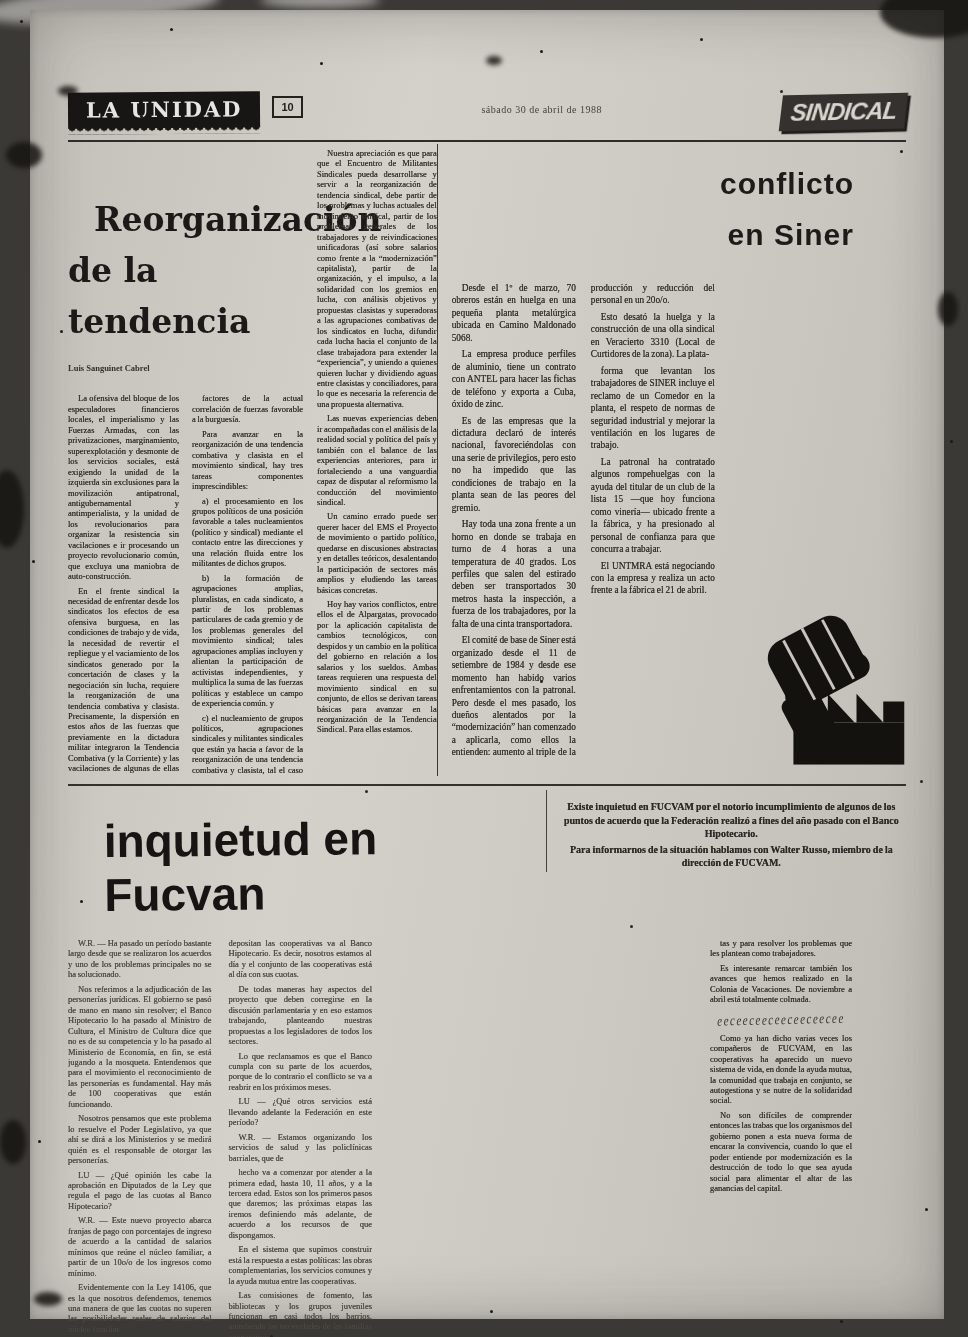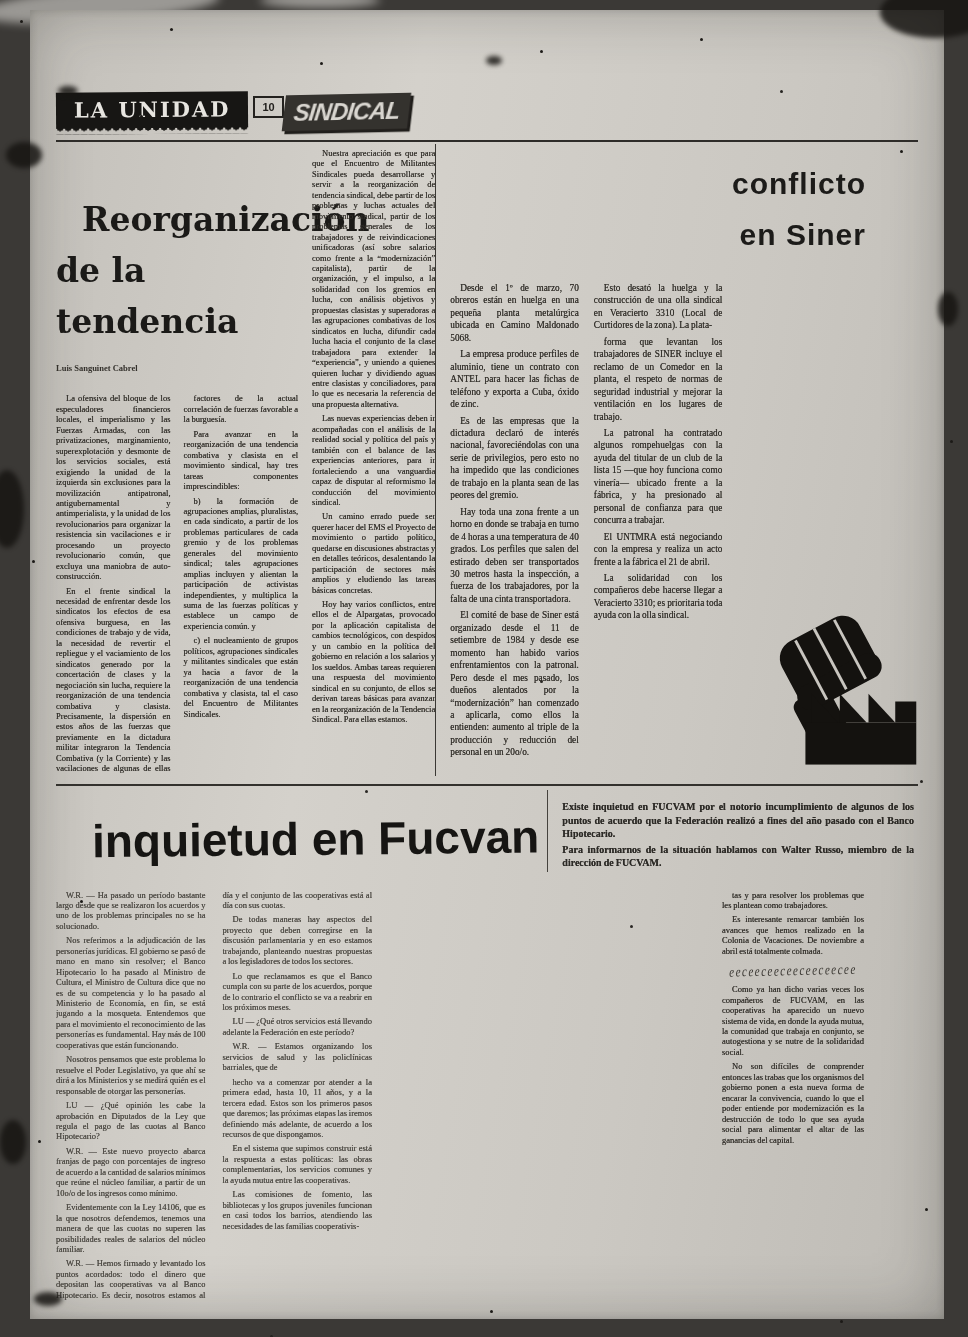--- a/index.html
+++ b/index.html
@@ -11,21 +11,21 @@
   .stage{position:absolute;inset:0;}
   
   .lid-streak{position:absolute;background:#e8e6e1;filter:blur(5px);opacity:.55;border-radius:50%;}
   .lid-streak.s1{left:-20px;top:-12px;width:240px;height:34px;transform:rotate(-4deg);}
   .lid-streak.s2{left:260px;top:-8px;width:120px;height:16px;}
   
   .paper{
     position:absolute;left:30px;right:24px;top:10px;bottom:18px;
     background:linear-gradient(100deg,#c3c0ba 0%,#d4d1cb 35%,#cbc8c2 68%,#bebbb5 100%);
     box-shadow:inset 0 0 60px rgba(30,28,25,.28), inset 0 0 8px rgba(30,28,25,.2);
-    padding:0 26px;box-sizing:border-box;
+    padding:0 38px;box-sizing:border-box;
   }
   
   .blotch{position:absolute;background:#171512;border-radius:50%;filter:blur(2.5px);opacity:.85;}
   .speck{position:absolute;width:3px;height:3px;border-radius:50%;background:#1c1a17;
     box-shadow:120px 95px #1c1a17,300px 42px #1c1a17,520px 30px #1c1a17,760px 70px #262420,
     880px 130px #1c1a17,40px 310px #1c1a17,12px 540px #1c1a17,930px 420px #1c1a17,
     900px 760px #262420,60px 880px #1c1a17,18px 1120px #1c1a17,470px 1290px #1c1a17,
     820px 1300px #1c1a17,250px 1315px #262420,680px 18px #1c1a17,150px 8px #1c1a17,
     905px 1188px #1c1a17,520px 660px #2a2824,345px 770px #2a2824,610px 905px #2a2824;}
   
@@ -35,21 +35,21 @@
     font-family:"DejaVu Serif", serif;font-weight:bold;font-size:21px;letter-spacing:2px;
     padding:5px 18px 6px;transform:rotate(-.4deg);
   }
   .masthead::after{
     content:"";position:absolute;left:0;right:0;bottom:-6px;height:7px;
     background:radial-gradient(circle at 4px 0px,#171614 3.4px,transparent 3.8px) repeat-x;
     background-size:8px 7px;
   }
   .page-num{
     border:2px solid #23211e;color:#23211e;font-weight:bold;font-size:11px;
-    padding:3px 7px;margin-left:5px;margin-top:4px;font-family:"Liberation Sans",sans-serif;
+    padding:3px 7px;margin-left:12px;margin-top:4px;font-family:"Liberation Sans",sans-serif;
   }
   .page-date{flex:1;text-align:center;font-size:10px;color:#45423d;margin-top:12px;letter-spacing:.5px;}
   .section-label{
     background:#34322e;color:#d9d6d0;font-family:"Liberation Sans",sans-serif;
     font-weight:900;font-style:italic;font-size:24px;letter-spacing:-1px;
     padding:4px 10px;transform:skewX(-8deg) rotate(-1.2deg);
     box-shadow:3px 3px 0 #201e1b;filter:blur(.35px);margin-top:2px;
   }
   .header-rule{height:2px;background:#2e2c29;margin-top:10px;}
   
@@ -86,21 +86,21 @@
   .art-fucvan{margin-top:4px;}
   .fucvan-head{display:flex;align-items:flex-start;}
   .fucvan-headline{
     font-family:"Liberation Sans",sans-serif;font-weight:900;color:#161513;
     font-size:46px;margin:22px 0 0;width:57%;transform:rotate(-.6deg);letter-spacing:0;
     padding-left:36px;box-sizing:border-box;
   }
   .fucvan-intro{width:43%;border-left:1px solid #45423d;padding:10px 4px 0 14px;box-sizing:border-box;}
   .fucvan-intro p{
     margin:0 0 2px;font-size:10px;font-weight:bold;line-height:1.35;color:#2c2a26;
-    text-indent:0;text-shadow:0 0 .4px rgba(40,38,34,.8);
+    text-align:center;text-indent:0;text-shadow:0 0 .4px rgba(40,38,34,.8);
   }
   .fucvan-body{display:flex;margin-top:18px;height:424px;overflow:hidden;padding-right:54px;}
   .fucvan-flow{flex:1;columns:4;column-gap:17px;column-fill:auto;height:424px;overflow:hidden;}
   .fucvan-last{width:142px;margin-left:17px;}
   .squiggle{
     font-style:italic;color:#3c3934;font-size:11px;letter-spacing:1.5px;
     text-align:center;margin:8px 0;transform:scaleY(1.3) rotate(-1deg);
   }
 </style>
 </head>
@@ -108,38 +108,40 @@
 
 <div class="stage">
   <div class="lid-streak s1"></div>
   <div class="lid-streak s2"></div>
 
   <div class="paper">
 
     <div class="page-header">
       <div class="masthead">LA UNIDAD</div>
       <div class="page-num">10</div>
+      <div class="page-date">sábado 30 de abril de 1988</div>
       <div class="section-label">SINDICAL</div>
     </div>
     <div class="header-rule"></div>
 
     <div class="top-section">
 
       <article class="art-ten newsprint">
         <div class="ten-left">
           <h1 class="ten-headline">
             <span class="l1">Reorganización</span>
             <span class="l2">de la tendencia</span>
           </h1>
           <div class="byline">Luis Sanguinet Cabrel</div>
           <div class="ten-flow">
               <p>La ofensiva del bloque de los especuladores financieros locales, el imperialismo y las Fuerzas Armadas, con las privatizaciones, marginamiento, superexplotación y desmonte de los servicios sociales, está exigiendo la unidad de la izquierda sin exclusiones para la movilización antipatronal, antigubernamental y antimperialista, y la unidad de los revolucionarios para organizar la resistencia sin vacilaciones e ir procesando un proyecto revolucionario común, que excluya una maniobra de auto-construcción.</p>
               <p>En el frente sindical la necesidad de enfrentar desde los sindicatos los efectos de esa ofensiva burguesa, en las condiciones de trabajo y de vida, la necesidad de revertir el repliegue y el vaciamiento de los sindicatos generado por la concertación de clases y la negociación sin lucha, requiere la reorganización de una tendencia combativa y clasista. Precisamente, la dispersión en estos años de las fuerzas que previamente en la dictadura militar integraron la Tendencia Combativa (y la Corriente) y las vacilaciones de algunas de ellas en relación al reformismo, están entre los</p>
               <p>factores de la actual correlación de fuerzas favorable a la burguesía.</p>
               <p>Para avanzar en la reorganización de una tendencia combativa y clasista en el movimiento sindical, hay tres tareas componentes imprescindibles:</p>
+              <p>a) el procesamiento en los grupos políticos de una posición favorable a tales nucleamientos (político y sindical) mediante el contacto entre las direcciones y una relación fluida entre los militantes de dichos grupos.</p>
               <p>b) la formación de agrupaciones amplias, pluralistas, en cada sindicato, a partir de los problemas particulares de cada gremio y de los problemas generales del movimiento sindical; tales agrupaciones amplias incluyen y alientan la participación de activistas independientes, y multiplica la suma de las fuerzas políticas y establece un campo de experiencia común. y</p>
               <p>c) el nucleamiento de grupos políticos, agrupaciones sindicales y militantes sindicales que están ya hacia a favor de la reorganización de una tendencia combativa y clasista, tal el caso del Encuentro de Militantes Sindicales.</p>
             </div>
         </div>
         <div class="ten-right">
             <p>Nuestra apreciación es que para que el Encuentro de Militantes Sindicales pueda desarrollarse y servir a la reorganización de tendencia sindical, debe partir de los problemas y luchas actuales del movimiento sindical, partir de los problemas generales de los trabajadores y de reivindicaciones unificadoras (así sobre salarios como frente a la “modernización” capitalista), partir de la organización, y el impulso, a la solidaridad con los gremios en lucha, con análisis objetivos y propuestas clasistas y superadoras a las agrupaciones combativas de los sindicatos en lucha, difundir cada lucha hacia el conjunto de la clase trabajadora para extender la “experiencia”, y uniendo a quienes quieren luchar y dividiendo aguas entre clasistas y conciliadores, para lo que es necesaria la referencia de una propuesta alternativa.</p>
             <p>Las nuevas experiencias deben ir acompañadas con el análisis de la realidad social y política del país y también con el balance de las experiencias anteriores, para ir fortaleciendo a una vanguardia capaz de disputar al reformismo la conducción del movimiento sindical.</p>
             <p>Un camino errado puede ser querer hacer del EMS el Proyecto de movimiento o partido político, quedarse en discusiones abstractas y en detalles teóricos, desalentando la participación de sectores más amplios y eludiendo las tareas básicas concretas.</p>
             <p>Hoy hay varios conflictos, entre ellos el de Alpargatas, provocado por la aplicación capitalista de cambios tecnológicos, con despidos y un cambio en la política del gobierno en relación a los salarios y los sueldos. Ambas tareas requieren una respuesta del movimiento sindical en su conjunto, de ellos se derivan tareas básicas para avanzar en la reorganización de la Tendencia Sindical. Para ellas estamos.</p>
           </div>
@@ -153,21 +155,20 @@
         <div class="siner-flow">
             <p>Desde el 1º de marzo, 70 obreros están en huelga en una pequeña planta metalúrgica ubicada en Camino Maldonado 5068.</p>
             <p>La empresa produce perfiles de aluminio, tiene un contrato con ANTEL para hacer las fichas de teléfono y exporta a Cuba, óxido de zinc.</p>
             <p>Es de las empresas que la dictadura declaró de interés nacional, favoreciéndolas con una serie de privilegios, pero esto no ha impedido que las condiciones de trabajo en la planta sean de las peores del gremio.</p>
             <p>Hay toda una zona frente a un horno en donde se trabaja en turno de 4 horas a una temperatura de 40 grados. Los perfiles que salen del estirado deben ser transportados 30 metros hasta la inspección, a fuerza de los trabajadores, por la falta de una cinta transportadora.</p>
             <p>El comité de base de Siner está organizado desde el 11 de setiembre de 1984 y desde ese momento han habido varios enfrentamientos con la patronal. Pero desde el mes pasado, los dueños alentados por la “modernización” han comenzado a aplicarla, como ellos la entienden: aumento al triple de la producción y reducción del personal en un 20o/o.</p>
             <p>Esto desató la huelga y la construcción de una olla sindical en Veracierto 3310 (Local de Curtidores de la zona). La plata-</p>
             <p>forma que levantan los trabajadores de SINER incluye el reclamo de un Comedor en la planta, el respeto de normas de seguridad industrial y mejorar la ventilación en los lugares de trabajo.</p>
             <p>La patronal ha contratado algunos rompehuelgas con la ayuda del titular de un club de la lista 15 —que hoy funciona como vinería— ubicado frente a la fábrica, y ha presionado al personal de confianza para que concurra a trabajar.</p>
             <p>El UNTMRA está negociando con la empresa y realiza un acto frente a la fábrica el 21 de abril.</p>
-            <p>La solidaridad con los compañeros debe hacerse llegar a Veracierto 3310; es prioritaria toda ayuda con la olla sindical.</p>
           </div>
         <svg class="siner-graphic" viewBox="0 0 180 195" xmlns="http://www.w3.org/2000/svg" aria-hidden="true">
           <g fill="#14120f">
             <g transform="rotate(-28 85 85)">
               <rect x="30" y="98" width="42" height="74" rx="9"></rect>
               <rect x="40" y="40" width="92" height="74" rx="20"></rect>
               <rect x="38" y="88" width="96" height="27" rx="13"></rect>
             </g>
             <g transform="rotate(-28 85 85)" fill="#c8c5bf">
               <rect x="64" y="42" width="3" height="70"></rect>

